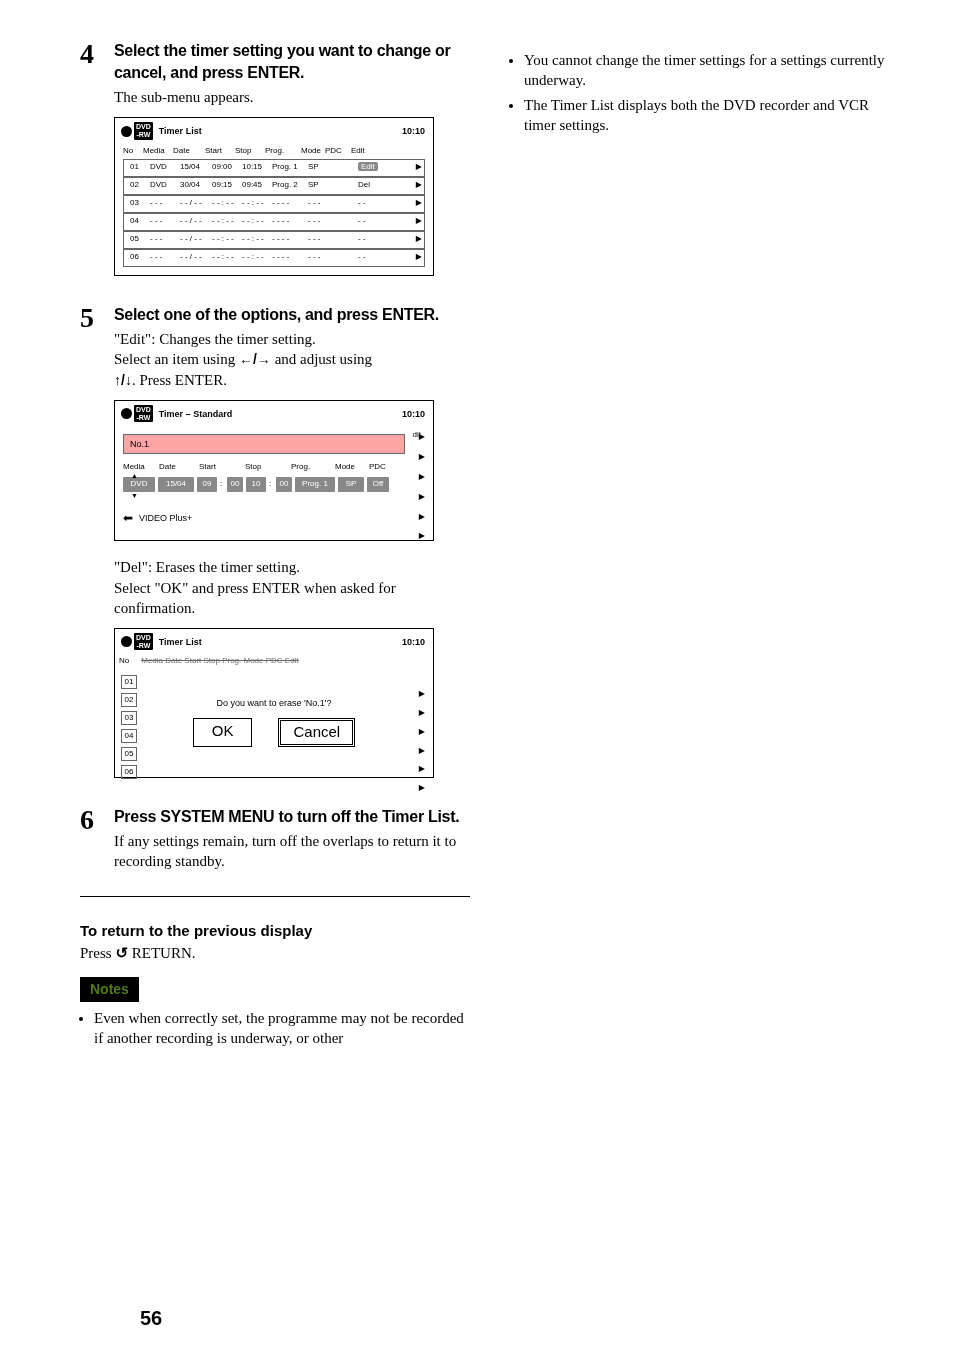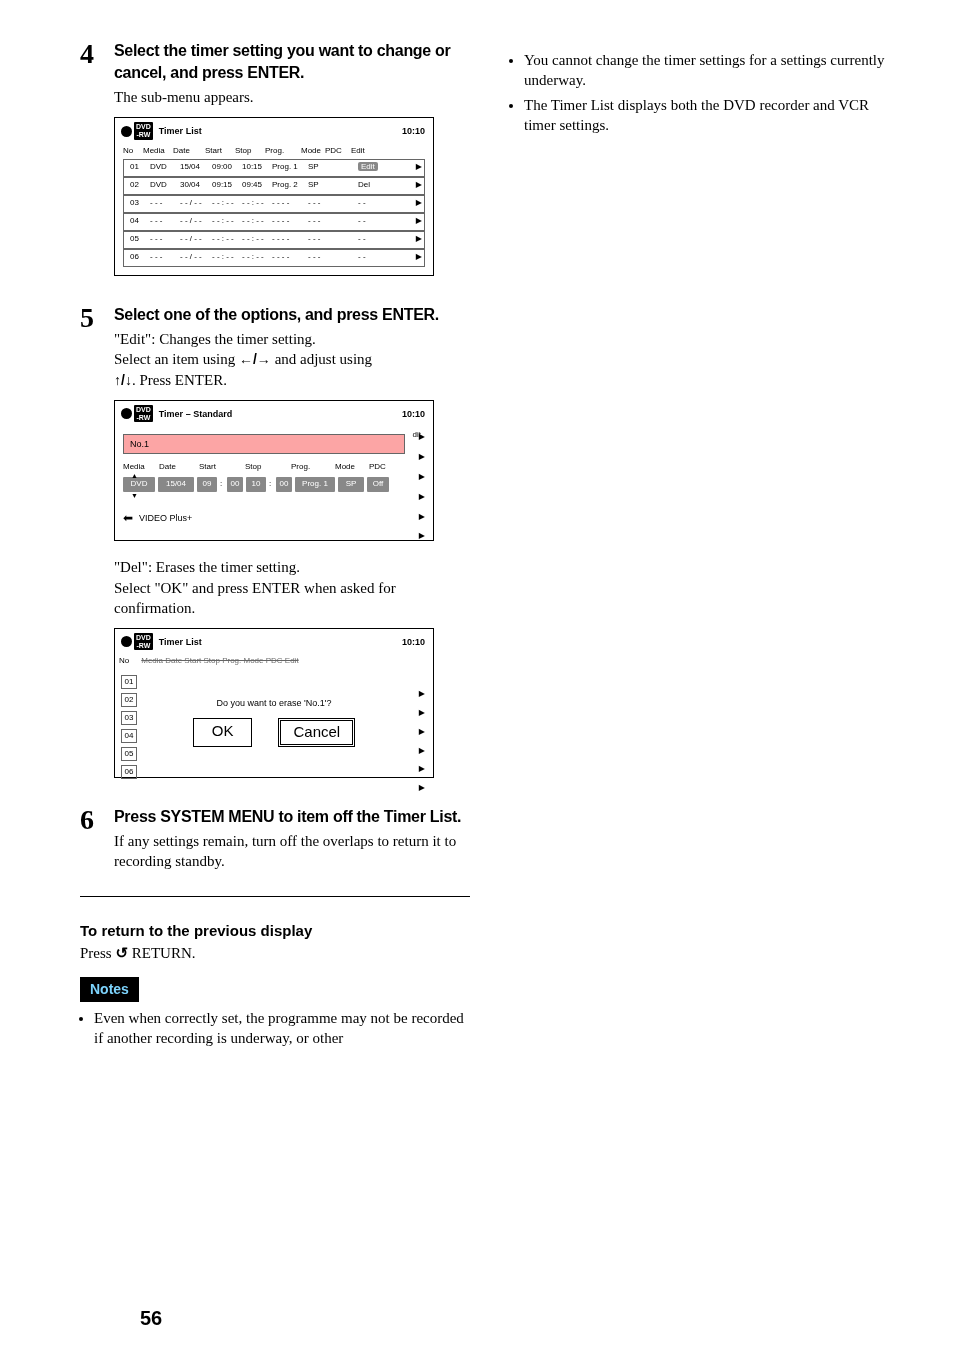--- a/index.html
+++ b/index.html
@@ -50,21 +50,21 @@
   .dlg-btns { display: flex; justify-content: center; gap: 26px; margin-bottom: 16px; }
   .dlg-btn { border: 1px solid #000; padding: 2px 18px; font-size: 15px; }
   .dlg-btn.sel { border: 3px double #000; padding: 1px 12px; }
   .dlg-side { position: absolute; left: 6px; top: 6px; display: flex; flex-direction: column; gap: 4px; font-size: 8px; }
   .dlg-side .r { border: 1px solid #666; width: 16px; height: 14px; }
   .dlg-tri { position: absolute; right: 8px; top: 20px; display: flex; flex-direction: column; gap: 8px; font-size: 8px; }
   .dlg-head-row { display:flex; gap: 12px; font-size: 8px; padding: 0 4px 2px 4px; color:#000; }
 
   hr.sep { margin: 24px 0; border: none; border-top: 1px solid #000; }
   .sub-title { font-weight: bold; font-size: 15px; margin: 0 0 2px; }
-  .notes-badge { background: #000; color: #7dd3fc; font-weight: bold; padding: 3px 10px; display: inline-block; font-size: 14px; margin-top: 14px; }
+  .notes-badge { background: #000; color: #4d7c0f; font-weight: bold; padding: 3px 10px; display: inline-block; font-size: 14px; margin-top: 14px; }
   ul.bullets { margin: 6px 0 0 0; padding-left: 14px; font-family: "Times New Roman", serif; font-size: 15px; }
   ul.bullets li { margin-bottom: 4px; }
   .page-num { position: absolute; left: 60px; bottom: 20px; font-size: 20px; font-weight: bold; font-family: Arial; }
   .rel { position: relative; min-height: 1312px; }
   .up-tri { position:absolute; left:8px; font-size:7px; color:#000; }
 </style>
 </head>
 <body>
 <div class="rel">
 
@@ -283,21 +283,21 @@
             </div>
           </div>
         </div>
       </div>
     </div>
 
     
     <div class="step">
       <div class="step-num">6</div>
       <div class="step-body">
-        <div class="step-title">Press SYSTEM MENU to item off the Timer List.</div>
+        <div class="step-title">Press SYSTEM MENU to turn off the Timer List.</div>
         <div class="body-text">If any settings remain, turn off the overlaps to return it to recording standby.</div>
       </div>
     </div>
 
     <hr class="sep">
 
     <div class="sub-title">To return to the previous display</div>
     <div class="body-text">
       Press <span style="font-weight:bold;">↺</span> RETURN.
     </div>

